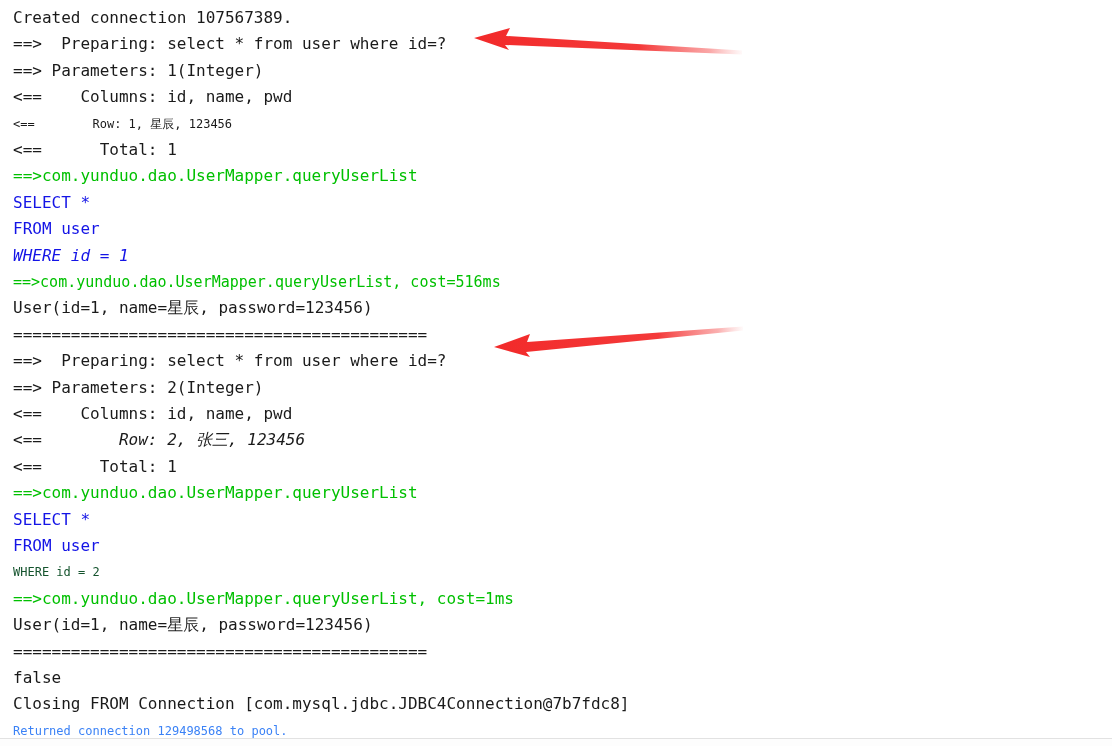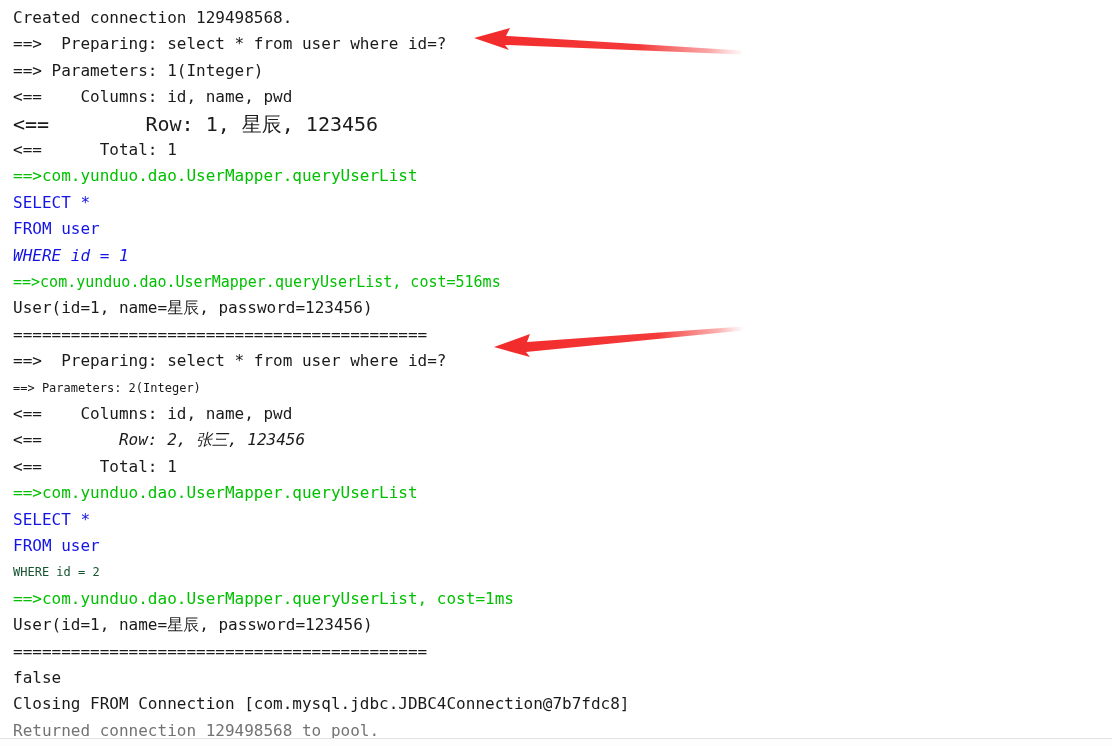--- a/index.html
+++ b/index.html
@@ -79,48 +79,48 @@
     background: #fdfdfd;
     z-index: 3;
   }
 </style>
 </head>
 <body>
 
 <div id="console">
 
   <div id="log">
-      <div class="line plain" style="position: absolute; left: 0px; top: 5px; height: 26.4px; line-height: 26.4px; font-size: 16px; color: rgb(26, 26, 26);">Created connection 129498568.</div>
+      <div class="line plain" style="position: absolute; left: 0px; top: 5px; height: 26.4px; line-height: 26.4px; font-size: 16px; color: rgb(26, 26, 26);">Created connection 107567389.</div>
       <div class="line plain" style="position: absolute; left: 0px; top: 31.4px; height: 26.4px; line-height: 26.4px; font-size: 16px; color: rgb(26, 26, 26);">==&gt;  Preparing: select * from user where id=?</div>
       <div class="line plain" style="position: absolute; left: 0px; top: 57.8px; height: 26.4px; line-height: 26.4px; font-size: 16px; color: rgb(26, 26, 26);">==&gt; Parameters: 1(Integer)</div>
       <div class="line plain" style="position: absolute; left: 0px; top: 84.2px; height: 26.4px; line-height: 26.4px; font-size: 16px; color: rgb(26, 26, 26);">&lt;==    Columns: id, name, pwd</div>
-      <div class="line plain" style="position: absolute; left: 0px; top: 110.6px; height: 26.4px; line-height: 26.4px; font-size: 20px; color: rgb(26, 26, 26);">&lt;==        Row: 1, 星辰, 123456</div>
+      <div class="line plain" style="position: absolute; left: 0px; top: 110.6px; height: 26.4px; line-height: 26.4px; font-size: 12px; color: rgb(26, 26, 26);">&lt;==        Row: 1, 星辰, 123456</div>
       <div class="line plain" style="position: absolute; left: 0px; top: 137px; height: 26.4px; line-height: 26.4px; font-size: 16px; color: rgb(26, 26, 26);">&lt;==      Total: 1</div>
       <div class="line green" style="position: absolute; left: 0px; top: 163.4px; height: 26.4px; line-height: 26.4px; font-size: 16px; color: rgb(0, 192, 0);">==&gt;com.yunduo.dao.UserMapper.queryUserList</div>
       <div class="line blue" style="position: absolute; left: 0px; top: 189.8px; height: 26.4px; line-height: 26.4px; font-size: 16px; color: rgb(20, 20, 230);">SELECT *</div>
       <div class="line blue" style="position: absolute; left: 0px; top: 216.2px; height: 26.4px; line-height: 26.4px; font-size: 16px; color: rgb(20, 20, 230);">FROM user</div>
       <div class="line blue" style="position: absolute; left: 0px; top: 242.6px; height: 26.4px; line-height: 26.4px; font-size: 16px; color: rgb(20, 20, 230); font-style: italic;">WHERE id = 1</div>
       <div class="line green" style="position: absolute; left: 0px; top: 269px; height: 26.4px; line-height: 26.4px; font-size: 15px; color: rgb(0, 192, 0);">==&gt;com.yunduo.dao.UserMapper.queryUserList, cost=516ms</div>
       <div class="line plain" style="position: absolute; left: 0px; top: 295.4px; height: 26.4px; line-height: 26.4px; font-size: 16px; color: rgb(26, 26, 26);">User(id=1, name=星辰, password=123456)</div>
       <div class="line sep" style="position: absolute; left: 0px; top: 321.8px; height: 26.4px; line-height: 26.4px; font-size: 16px; color: rgb(26, 26, 26);">===========================================</div>
       <div class="line plain" style="position: absolute; left: 0px; top: 348.2px; height: 26.4px; line-height: 26.4px; font-size: 16px; color: rgb(26, 26, 26);">==&gt;  Preparing: select * from user where id=?</div>
-      <div class="line plain" style="position: absolute; left: 0px; top: 374.6px; height: 26.4px; line-height: 26.4px; font-size: 12px; color: rgb(26, 26, 26);">==&gt; Parameters: 2(Integer)</div>
+      <div class="line plain" style="position: absolute; left: 0px; top: 374.6px; height: 26.4px; line-height: 26.4px; font-size: 16px; color: rgb(26, 26, 26);">==&gt; Parameters: 2(Integer)</div>
       <div class="line plain" style="position: absolute; left: 0px; top: 401px; height: 26.4px; line-height: 26.4px; font-size: 16px; color: rgb(26, 26, 26);">&lt;==    Columns: id, name, pwd</div>
       <div class="line plain" style="position: absolute; left: 0px; top: 427.4px; height: 26.4px; line-height: 26.4px; font-size: 16px; color: rgb(26, 26, 26); font-style: italic;">&lt;==        Row: 2, 张三, 123456</div>
       <div class="line plain" style="position: absolute; left: 0px; top: 453.8px; height: 26.4px; line-height: 26.4px; font-size: 16px; color: rgb(26, 26, 26);">&lt;==      Total: 1</div>
       <div class="line green" style="position: absolute; left: 0px; top: 480.2px; height: 26.4px; line-height: 26.4px; font-size: 16px; color: rgb(0, 192, 0);">==&gt;com.yunduo.dao.UserMapper.queryUserList</div>
       <div class="line blue" style="position: absolute; left: 0px; top: 506.6px; height: 26.4px; line-height: 26.4px; font-size: 16px; color: rgb(20, 20, 230);">SELECT *</div>
       <div class="line blue" style="position: absolute; left: 0px; top: 533px; height: 26.4px; line-height: 26.4px; font-size: 16px; color: rgb(20, 20, 230);">FROM user</div>
       <div class="line blue" style="position: absolute; left: 0px; top: 559.4px; height: 26.4px; line-height: 26.4px; font-size: 12px; color: #14532d;">WHERE id = 2</div>
       <div class="line green" style="position: absolute; left: 0px; top: 585.8px; height: 26.4px; line-height: 26.4px; font-size: 16px; color: rgb(0, 192, 0);">==&gt;com.yunduo.dao.UserMapper.queryUserList, cost=1ms</div>
       <div class="line plain" style="position: absolute; left: 0px; top: 612.2px; height: 26.4px; line-height: 26.4px; font-size: 16px; color: rgb(26, 26, 26);">User(id=1, name=星辰, password=123456)</div>
       <div class="line sep" style="position: absolute; left: 0px; top: 638.6px; height: 26.4px; line-height: 26.4px; font-size: 16px; color: rgb(26, 26, 26);">===========================================</div>
       <div class="line plain" style="position: absolute; left: 0px; top: 665px; height: 26.4px; line-height: 26.4px; font-size: 16px; color: rgb(26, 26, 26);">false</div>
       <div class="line plain" style="position: absolute; left: 0px; top: 691.4px; height: 26.4px; line-height: 26.4px; font-size: 16px; color: rgb(26, 26, 26);">Closing FROM Connection [com.mysql.jdbc.JDBC4Connection@7b7fdc8]</div>
-      <div class="line plain" style="position: absolute; left: 0px; top: 717.8px; height: 26.4px; line-height: 26.4px; font-size: 16px; color: #737373; text-align: center;">Returned connection 129498568 to pool.</div>
+      <div class="line plain" style="position: absolute; left: 0px; top: 717.8px; height: 26.4px; line-height: 26.4px; font-size: 12px; color: #3b82f6; text-align: center;">Returned connection 129498568 to pool.</div>
     </div>
 
   <svg class="arrow-layer" width="1112" height="746" viewBox="0 0 1112 746" xmlns="http://www.w3.org/2000/svg">
     <defs>
       <linearGradient id="fade1" x1="0" y1="0" x2="1" y2="0">
         <stop offset="0%" stop-color="#f22a2a" stop-opacity="1"></stop>
         <stop offset="62%" stop-color="#f43a3a" stop-opacity="1"></stop>
         <stop offset="88%" stop-color="#f66060" stop-opacity="0.55"></stop>
         <stop offset="100%" stop-color="#f88080" stop-opacity="0.05"></stop>
       </linearGradient>

